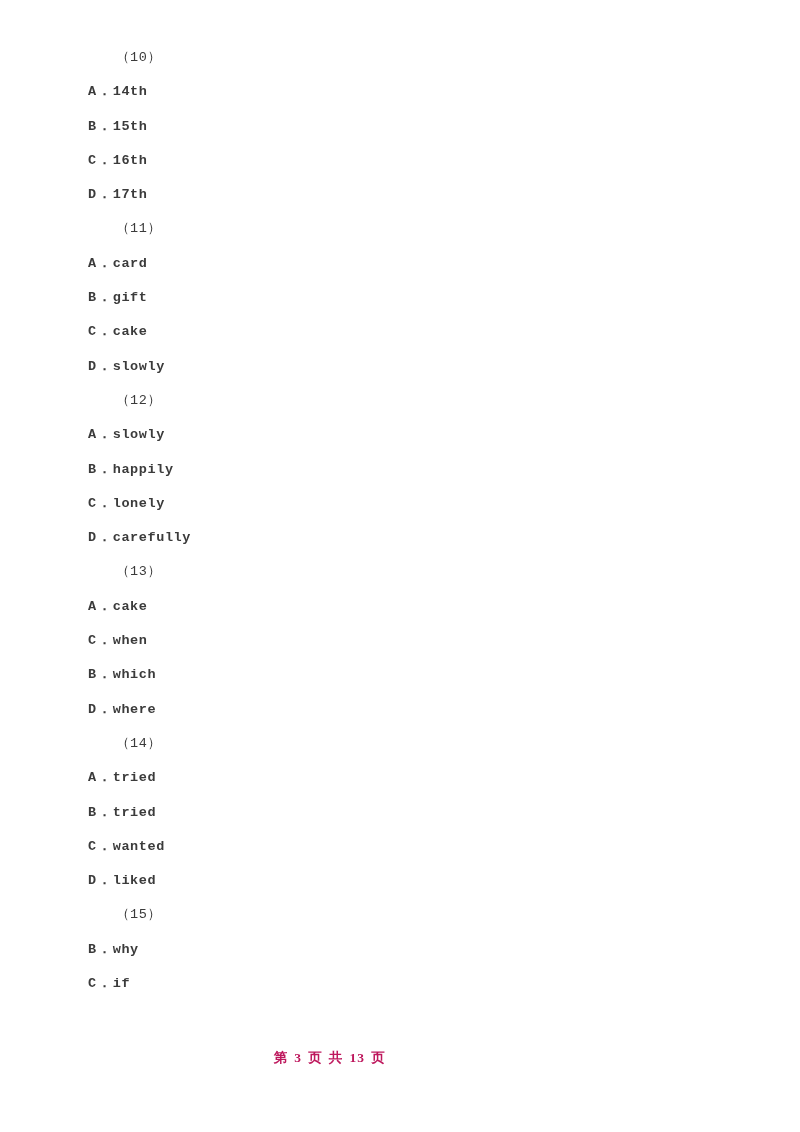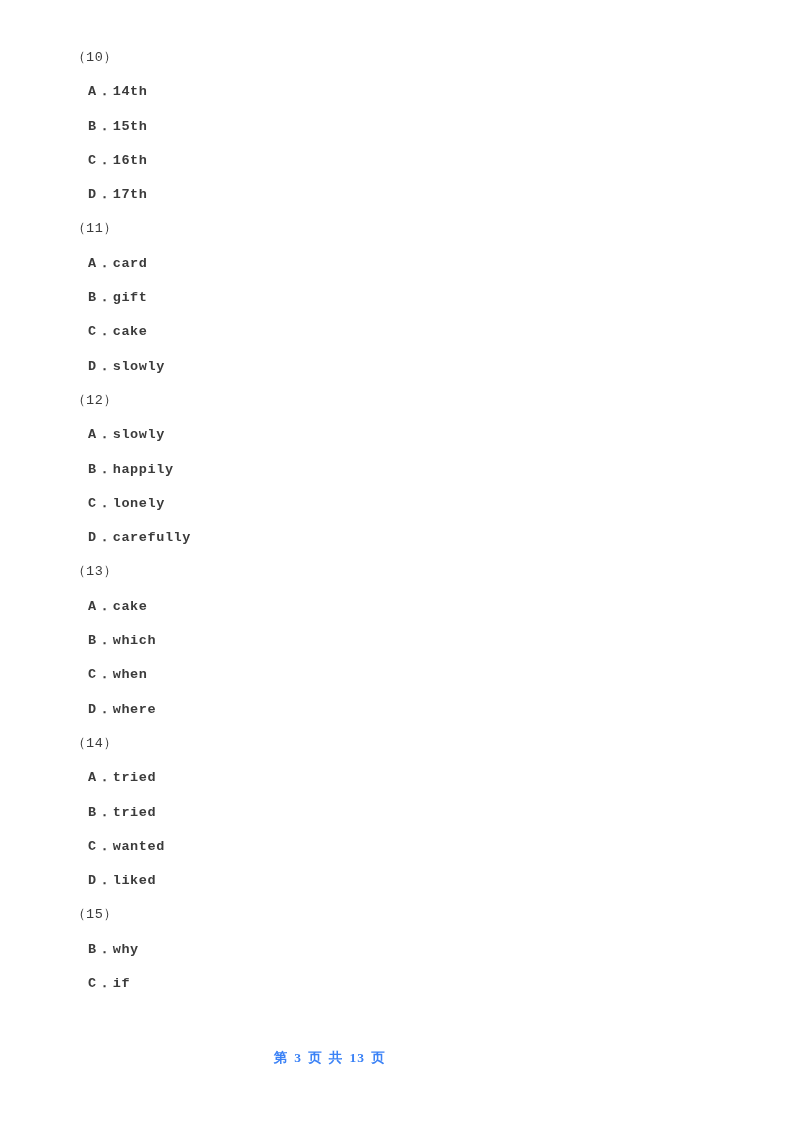--- a/index.html
+++ b/index.html
@@ -35,22 +35,23 @@
 
   .line {
     height: 34.3px;
     line-height: 34.3px;
     white-space: pre;
     font-size: 13.5px;
     letter-spacing: 0.6px;
   }
 
   .q-number {
-    padding-left: 72px;
+    padding-left: 92px;
     font-size: 13.5px;
+    margin-left: 24px;
   }
 
   .q-option {
     padding-left: 88px;
     font-size: 13.5px;
     font-weight: bold;
   }
 
   .opt-letter {
     display: inline-block;
@@ -68,21 +69,21 @@
 
   
   .footer {
     position: absolute;
     left: 0;
     top: 1033px;
     width: 636px;
     text-align: center;
     font-size: 13.5px;
     letter-spacing: 1.2px;
-    color: #3b82f6;
+    color: #be185d;
     font-family: "DejaVu Sans", "Liberation Sans", sans-serif;
     font-weight: 600;
     white-space: pre;
   }
 
   .footer .fnum {
     font-family: "Liberation Serif", "DejaVu Serif", serif;
     font-weight: 700;
   }
 </style>
@@ -109,22 +110,22 @@
       <div class="question-block">
         <div class="line q-number">（12）</div>
         <div class="line q-option"><span class="opt-letter">A</span><span class="opt-dot">．</span><span class="opt-text">slowly</span></div>
         <div class="line q-option"><span class="opt-letter">B</span><span class="opt-dot">．</span><span class="opt-text">happily</span></div>
         <div class="line q-option"><span class="opt-letter">C</span><span class="opt-dot">．</span><span class="opt-text">lonely</span></div>
         <div class="line q-option"><span class="opt-letter">D</span><span class="opt-dot">．</span><span class="opt-text">carefully</span></div>
       </div>
       <div class="question-block">
         <div class="line q-number">（13）</div>
         <div class="line q-option"><span class="opt-letter">A</span><span class="opt-dot">．</span><span class="opt-text">cake</span></div>
+        <div class="line q-option"><span class="opt-letter">C</span><span class="opt-dot">．</span><span class="opt-text">when</span></div>
         <div class="line q-option"><span class="opt-letter">B</span><span class="opt-dot">．</span><span class="opt-text">which</span></div>
-        <div class="line q-option"><span class="opt-letter">C</span><span class="opt-dot">．</span><span class="opt-text">when</span></div>
         <div class="line q-option"><span class="opt-letter">D</span><span class="opt-dot">．</span><span class="opt-text">where</span></div>
       </div>
       <div class="question-block">
         <div class="line q-number">（14）</div>
         <div class="line q-option"><span class="opt-letter">A</span><span class="opt-dot">．</span><span class="opt-text">tried</span></div>
         <div class="line q-option"><span class="opt-letter">B</span><span class="opt-dot">．</span><span class="opt-text">tried</span></div>
         <div class="line q-option"><span class="opt-letter">C</span><span class="opt-dot">．</span><span class="opt-text">wanted</span></div>
         <div class="line q-option"><span class="opt-letter">D</span><span class="opt-dot">．</span><span class="opt-text">liked</span></div>
       </div>
       <div class="question-block">

